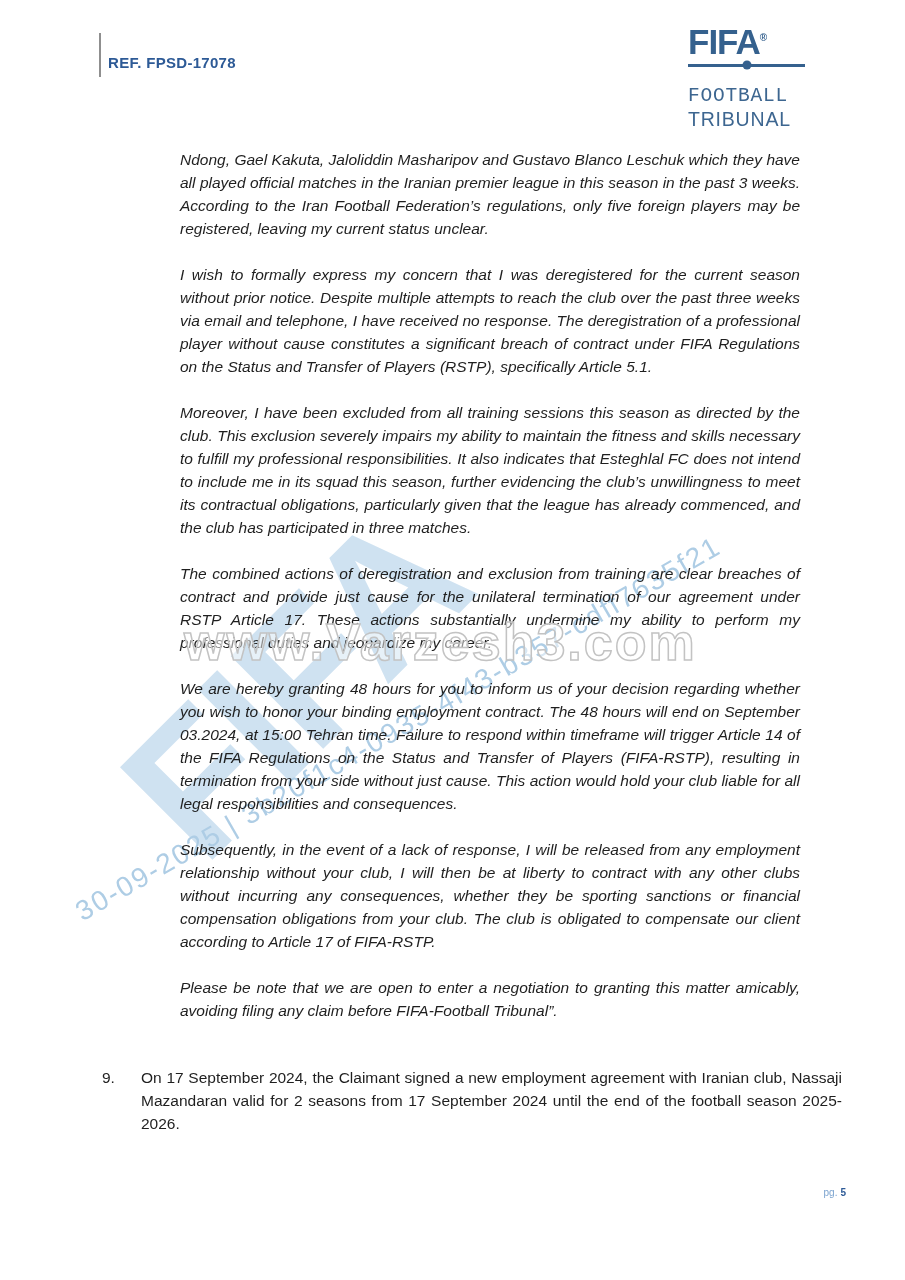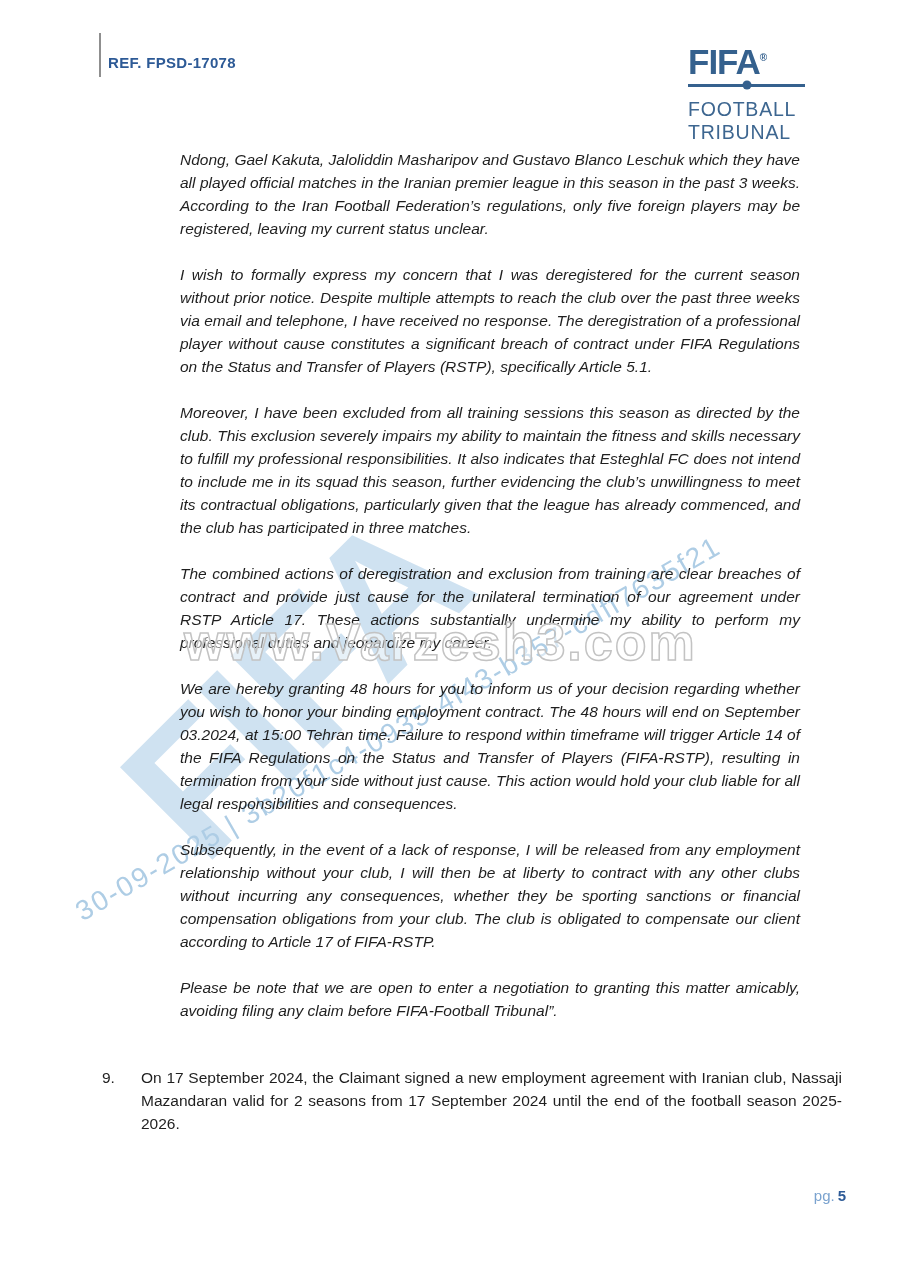--- a/index.html
+++ b/index.html
@@ -44,50 +44,50 @@
   
   .ref-block { position:absolute; left:99px; top:33px; z-index:2; }
   .ref-bar { position:absolute; left:0; top:0; width:2px; height:44px; background:#8f8f8f; }
   .ref-text {
     position:absolute; left:9px; top:21px;
     font-size:15px; font-weight:bold; letter-spacing:0.3px;
     color:#2d5a96; white-space:nowrap;
   }
 
   .logo { position:absolute; left:688px; top:24px; width:117px; z-index:2; color:#35618e; }
-  .logo-word { font-size:35px; font-weight:800; letter-spacing:-1px; line-height:1; position:relative;margin-top:20px; }
+  .logo-word { font-size:35px; font-weight:800; letter-spacing:-1px; line-height:1; position:relative; }
   .logo-reg { font-size:10px; font-weight:bold; vertical-align:super; letter-spacing:0; }
   .logo-line { margin-top:5px; height:2.5px; background:#35618e; position:relative; }
   .logo-dot {
     position:absolute; left:50%; top:50%;
     width:9px; height:9px; border-radius:50%;
     background:#35618e; transform:translate(-50%,-50%);
   }
   .logo-sub { font-size:19.5px; font-weight:400; letter-spacing:0.8px; color:#3d6690; line-height:1.18; }
-  .logo-sub.first { margin-top:11px; }
+  .logo-sub.first { margin-top:18px;font-family:Liberation Mono, monospace; }
 
   
   .quote {
     position:absolute; left:180px; top:148px; width:620px;
     font-style:italic; font-size:15.5px; line-height:23px;
     text-align:justify; color:#1f1f1f;
     z-index:1;
   }
   .quote p { margin:0 0 23px 0; }
 
   .item {
     position:absolute; left:102px; top:1066px; width:740px;
     display:flex; z-index:1;
     font-size:15.5px; line-height:23px;
   }
   .item-num { width:39px; flex:0 0 39px; }
   .item-text { flex:1; margin:0; text-align:justify; }
 
   
-  .footer { position:absolute; top:1187px; right:59px; z-index:2; font-size:15px; white-space:nowrap; }
+  .footer { position:absolute; top:1187px; right:59px; z-index:2; font-size:10px; white-space:nowrap; }
   .pg-label { color:#7ba3cf; }
   .pg-num { color:#2e5b97; font-weight:bold; margin-left:3px; }
 </style>
 </head>
 <body>
 
 <div class="page">
 
   <div class="wm-fifa">FIFA</div>
   <div class="wm-code">30-09-2025 | 3b20f1c4-0935-4f43-b357-cdff7635f21</div>

